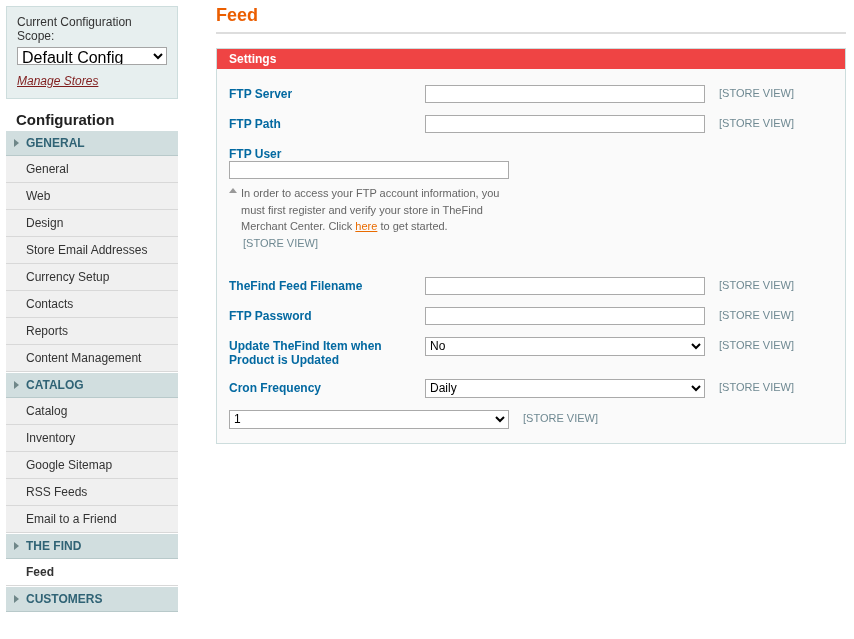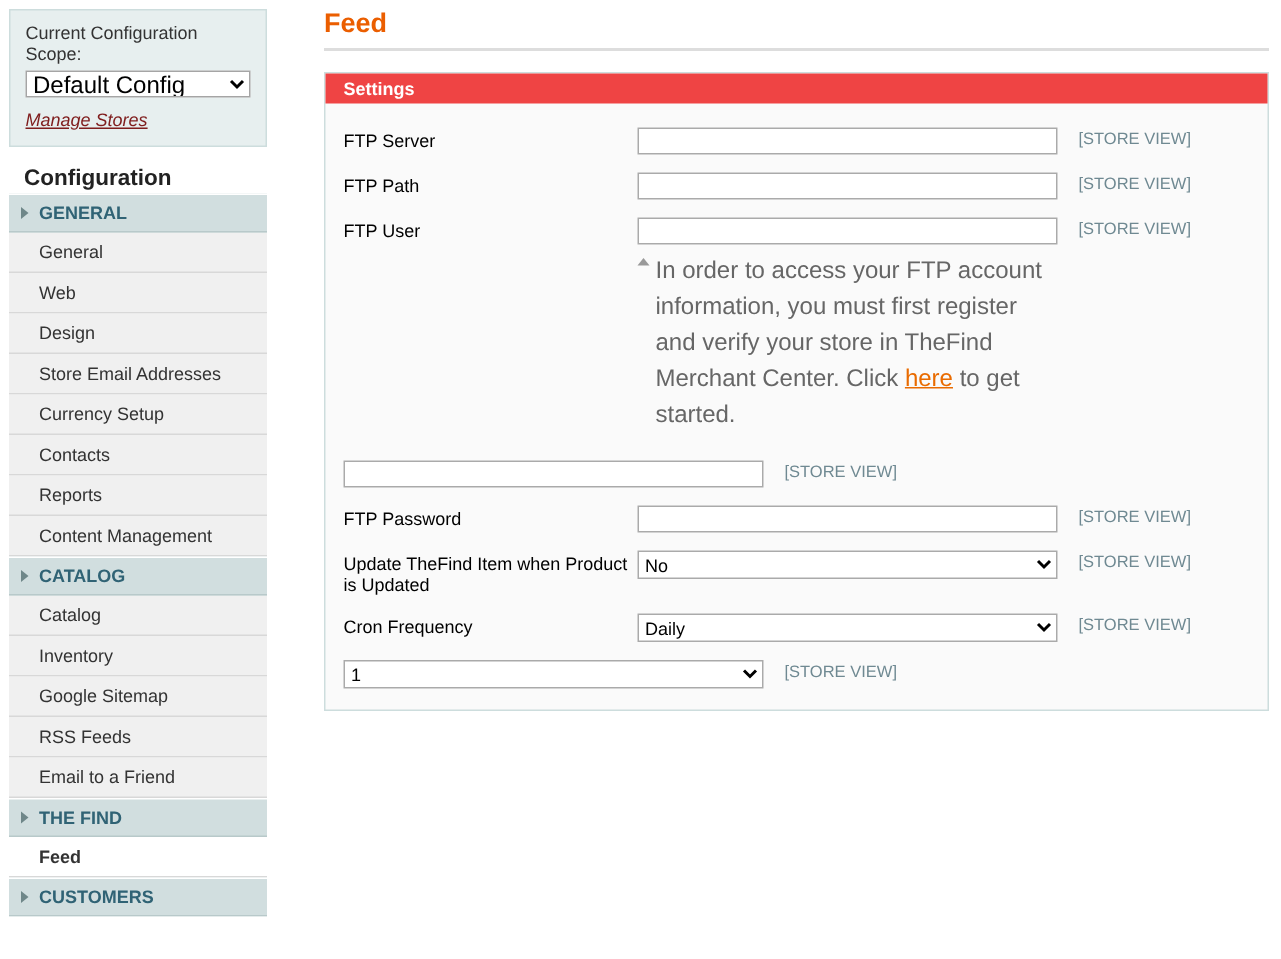--- a/index.html
+++ b/index.html
@@ -105,21 +105,22 @@
   .form-row {
     display: flex;
     align-items: flex-start;
     margin-bottom: 12px;
   }
   .form-row:last-child { margin-bottom: 0; }
   .form-label {
     width: 196px;
     flex: none;
     padding-top: 2px;
-    color: #000000;
+    color: #0369a1;
+    font-weight: bold;
   }
   .form-control-col {
     width: 280px;
     flex: none;
   }
   .form-control-col input[type="text"],
   .form-control-col input[type="password"] {
     width: 100%;
     height: 18px;
     border: 1px solid #aaa;
@@ -129,21 +130,21 @@
   .form-control-col select {
     width: 100%;
     height: 19px;
     border: 1px solid #aaa;
     font-size: 12px;
     background: #fff;
   }
   .note {
     margin-top: 6px;
     color: #666;
-    font-size: 16px;
+    font-size: 11px;
     position: relative;
     padding-left: 12px;
     line-height: 1.5;
   }
   .note::before {
     content: "";
     position: absolute;
     left: 0; top: 3px;
     width: 0; height: 0;
     border-left: 4px solid transparent;
@@ -217,32 +218,33 @@
         </div>
 
         <div class="form-row">
           <div class="form-label">FTP Path</div>
           <div class="form-control-col">
             <input type="text" value="" style="">
           </div>
           <div class="scope-tag">[STORE VIEW]</div>
         </div>
 
-        <div class="form-row" style="margin-bottom:18px;">
+        <div class="form-row" style="margin-bottom:28px;flex-direction:column;">
           <div class="form-label">FTP User</div>
           <div class="form-control-col">
             <input type="text" value="" style="">
             <div class="note">
               <span>In order to access your FTP account information, you must first register and verify your store in TheFind Merchant Center. Click </span><a>here</a><span> to get started.</span>
             </div>
           </div>
           <div class="scope-tag">[STORE VIEW]</div>
         </div>
 
         <div class="form-row">
+          <div class="form-label">TheFind Feed Filename</div>
           <div class="form-control-col">
             <input type="text" value="" style="">
           </div>
           <div class="scope-tag">[STORE VIEW]</div>
         </div>
 
         <div class="form-row">
           <div class="form-label">FTP Password</div>
           <div class="form-control-col">
             <input type="password" value="" style="">

